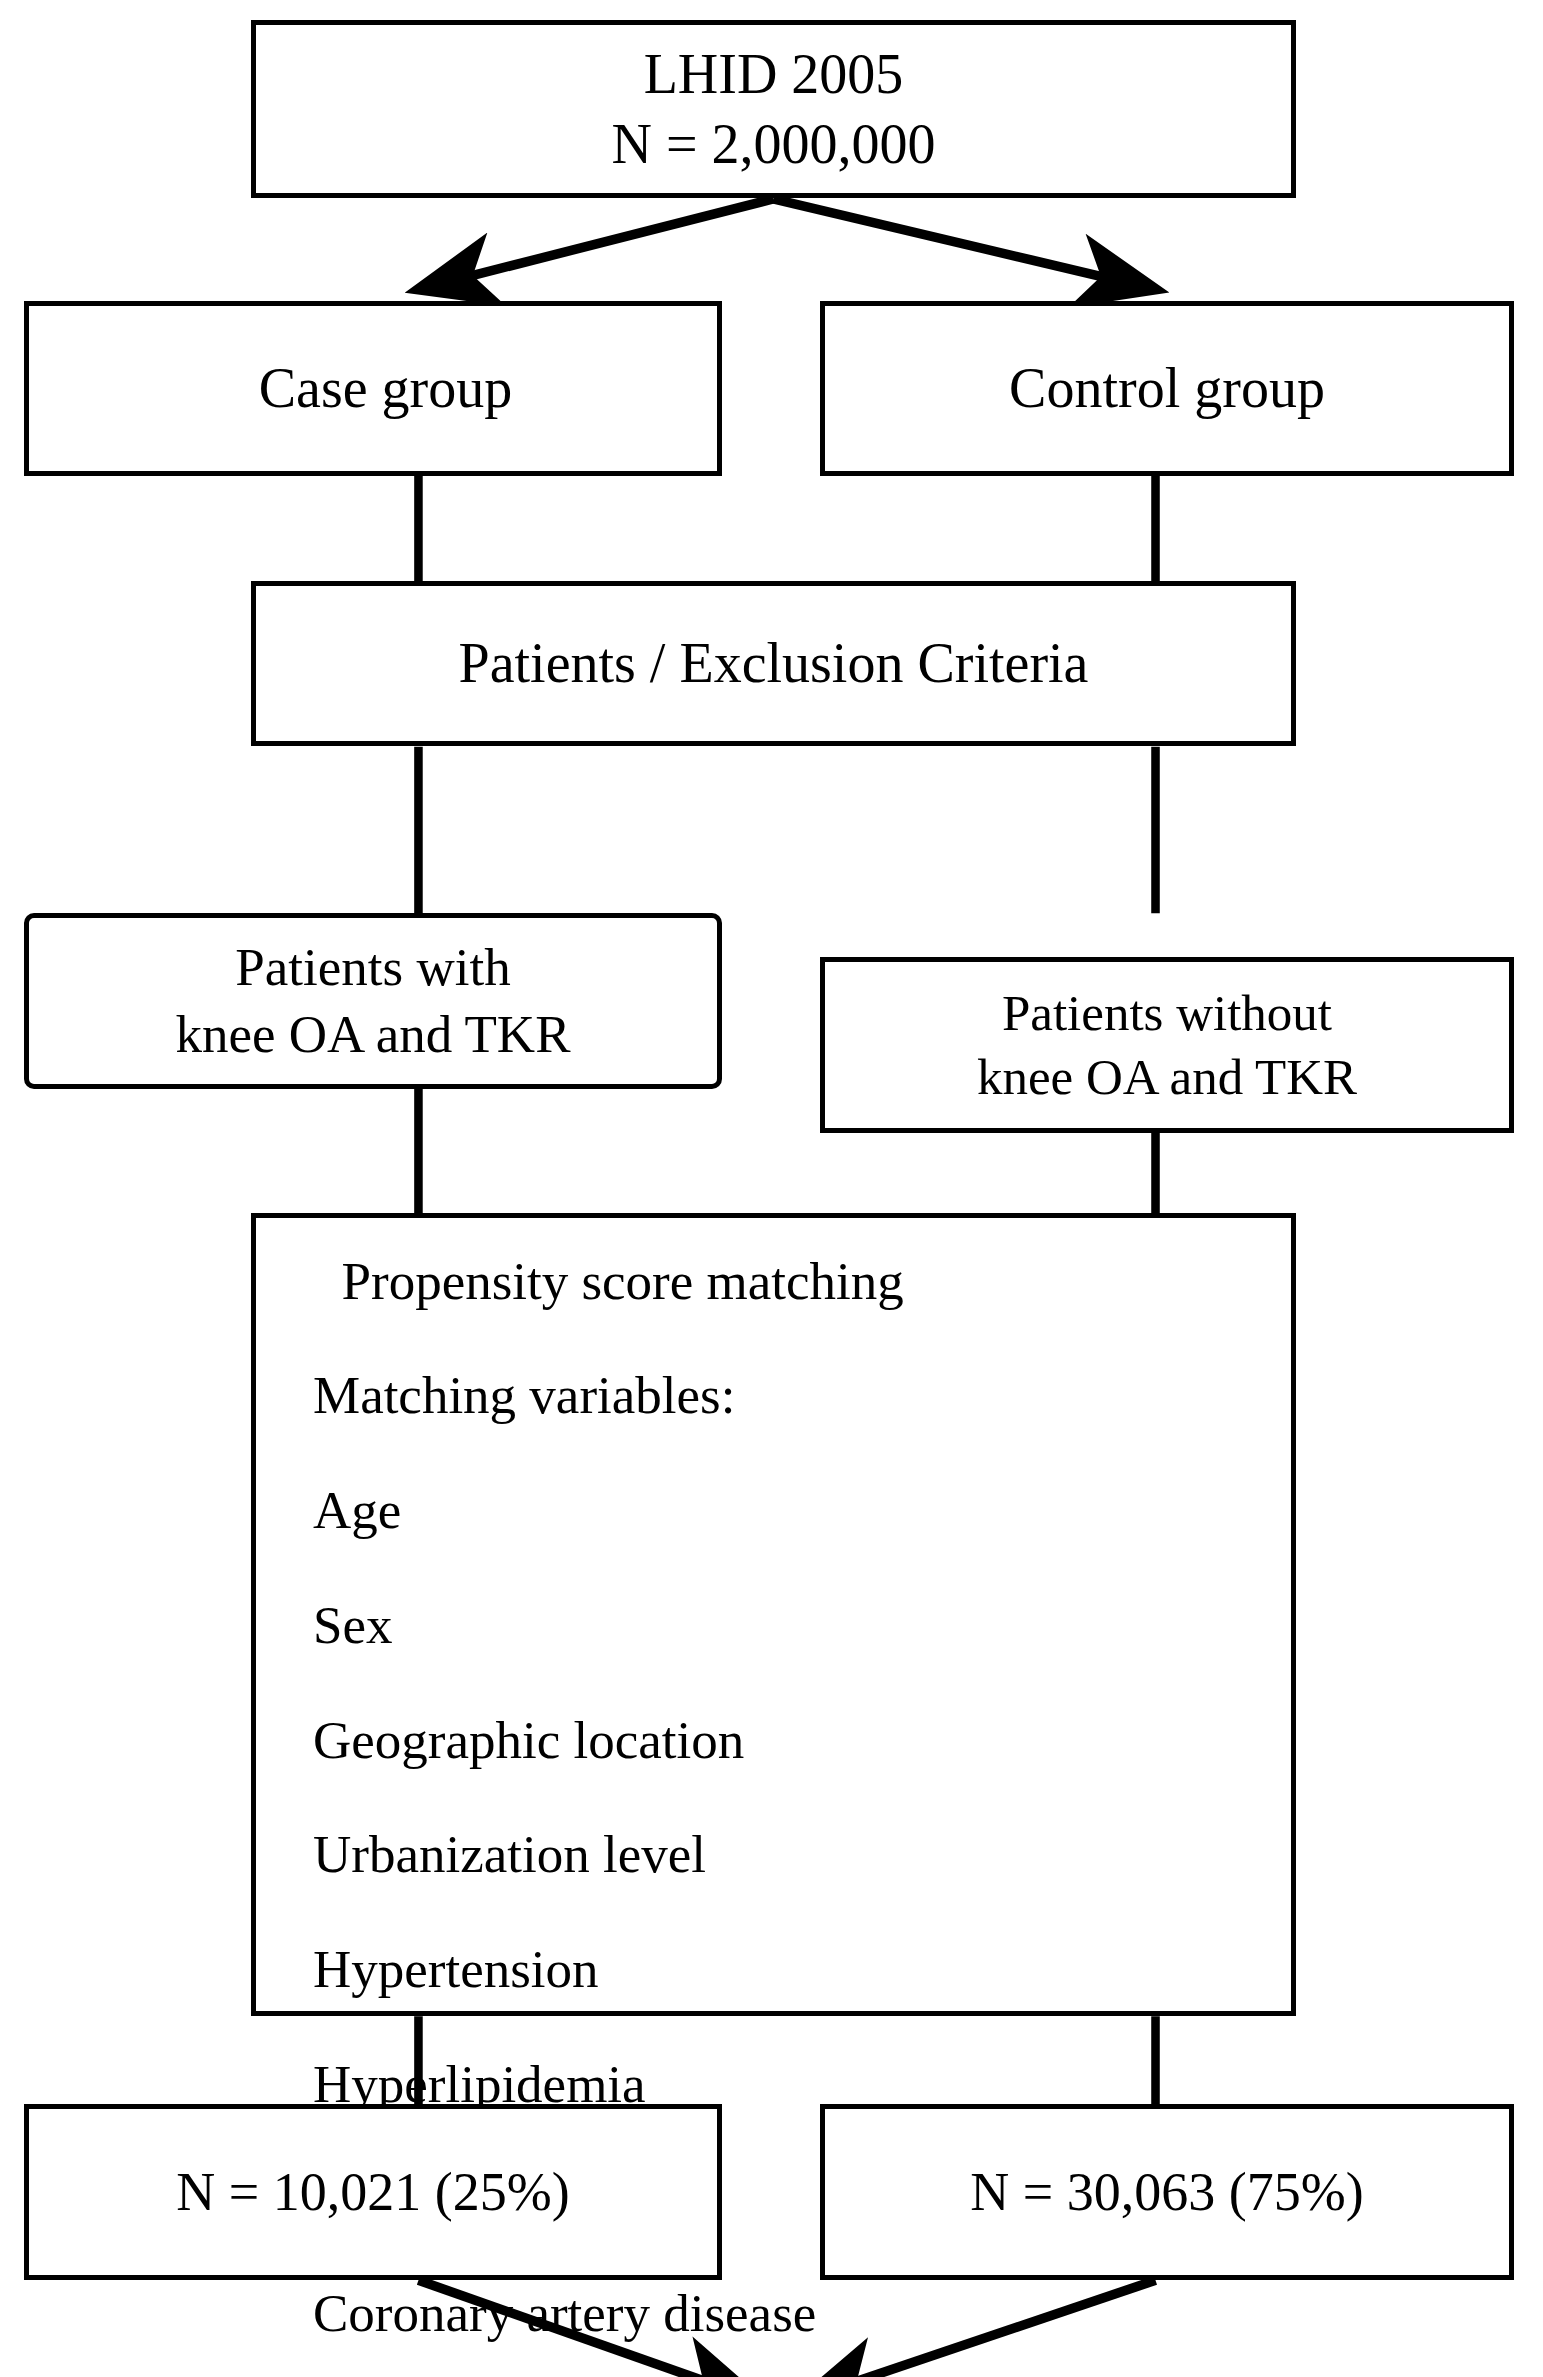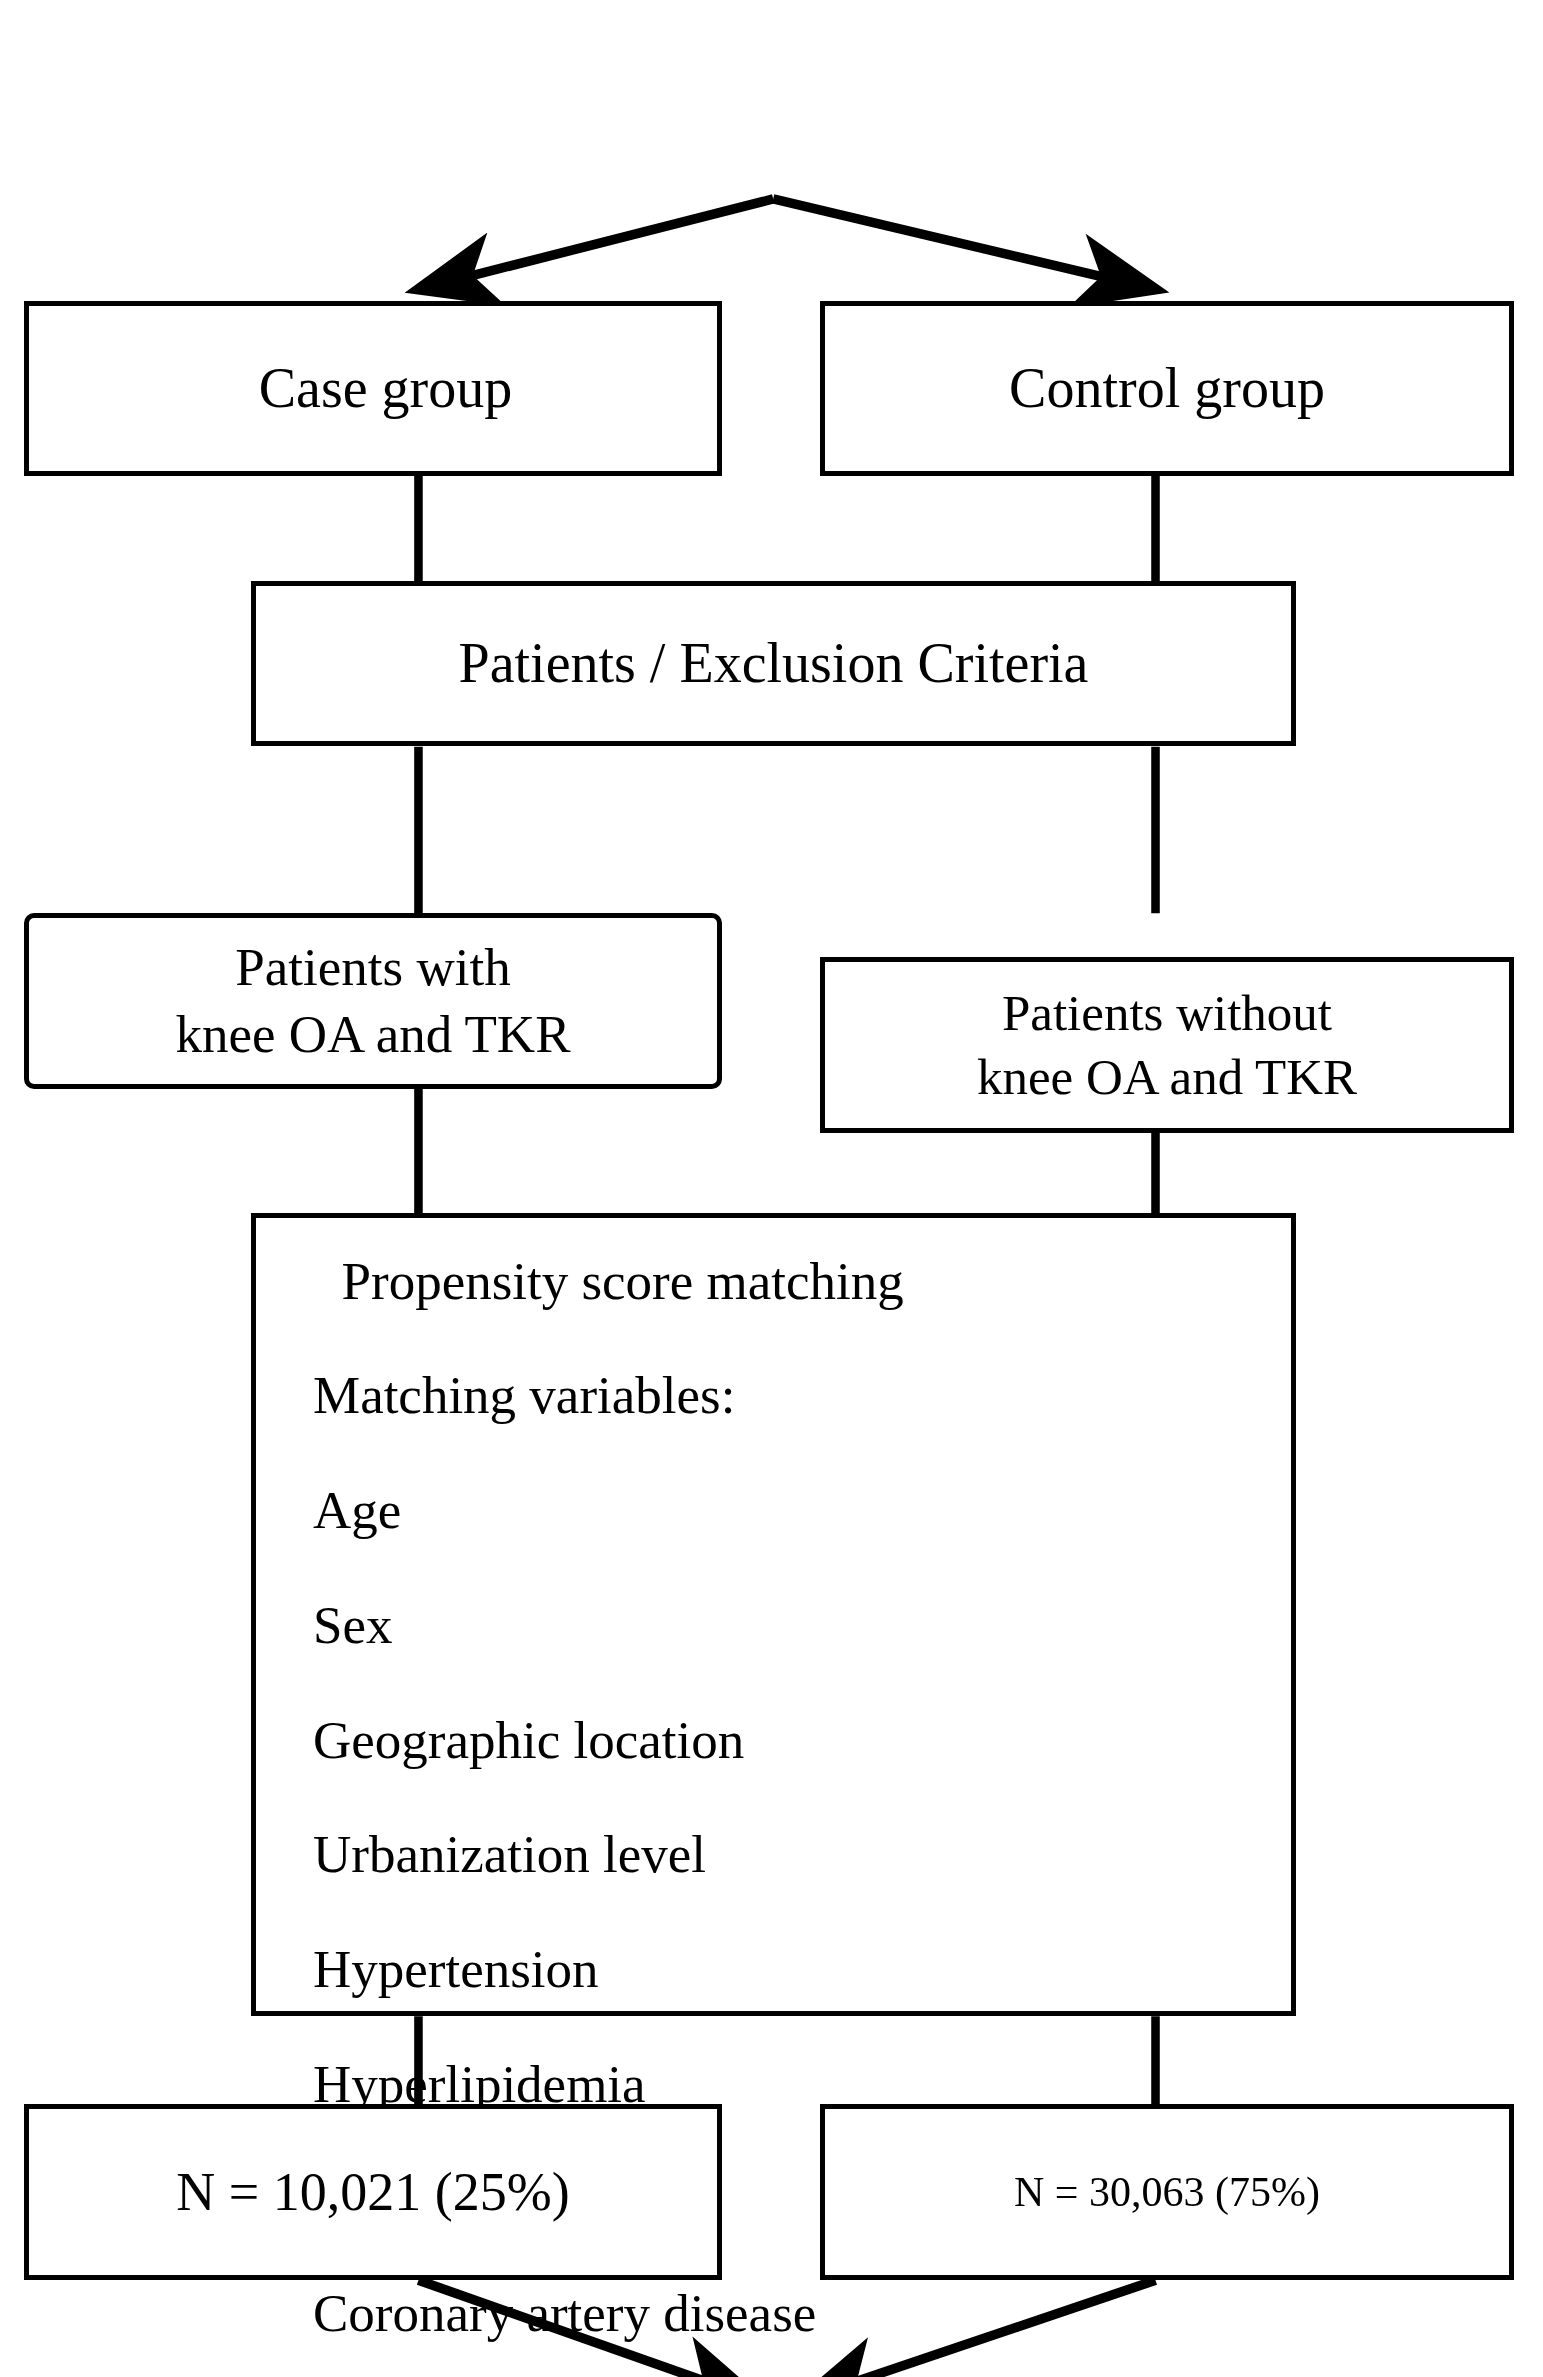--- a/index.html
+++ b/index.html
@@ -37,21 +37,21 @@
   #node-control     { left: 820px; top: 301px;  width: 694px; height: 175px; font-size: 56px; font-family: Liberation Serif, serif; }
   #node-criteria    { left: 251px;  top: 581px; width: 1045px; height: 165px; font-size: 56px; }
   #node-with        { left: 24px;   top: 913px; width: 698px; height: 176px; font-size: 53px; border-radius: 10px; }
   #node-without     { left: 820px; top: 957px; width: 694px; height: 176px; font-size: 51px; }
   #node-psm         { left: 251px;  top: 1213px; width: 1045px; height: 803px; font-size: 53px;
                       align-items: flex-start; justify-content: flex-start;
                       padding: 29.5px 0 0 57px; text-align: left; gap: 48px; }
   #node-psm .line   { text-align: left; }
   #node-psm .line.indent { padding-left: 28.5px; }
   #node-case-n      { left: 24px;   top: 2104px; width: 698px; height: 176px; font-size: 54px; }
-  #node-control-n   { left: 820px; top: 2104px; width: 694px; height: 176px; font-size: 42px; }
+  #node-control-n   { left: 820px; top: 2104px; width: 694px; height: 176px; font-size: 54px; }
 
   
   #edges {
     position: absolute;
     left: 0; top: 0;
     width: 1544px; height: 2619px;
     z-index: 1;
     pointer-events: none;
   }
 </style>
@@ -85,20 +85,24 @@
 
     <line x1="880" y1="4240" x2="880" y2="4425" stroke="#000000" stroke-width="18"></line>
 
     <line x1="2430" y1="4240" x2="2430" y2="4425" stroke="#000000" stroke-width="18"></line>
 
     <line x1="880" y1="4795" x2="1590" y2="5045" stroke="#000000" stroke-width="20" marker-end="url(#arrowhead)"></line>
 
     <line x1="2430" y1="4795" x2="1690" y2="5045" stroke="#000000" stroke-width="20" marker-end="url(#arrowhead)"></line>
   </svg>
 
+  <div class="node" id="node-source">
+    <span class="line">LHID 2005</span>
+    <span class="line">N = 2,000,000</span>
+  </div>
 
   <div class="node" id="node-case">
     <span class="line">Case group</span>
   </div>
 
   <div class="node" id="node-control">
     <span class="line">Control group</span>
   </div>
 
   <div class="node" id="node-criteria">

